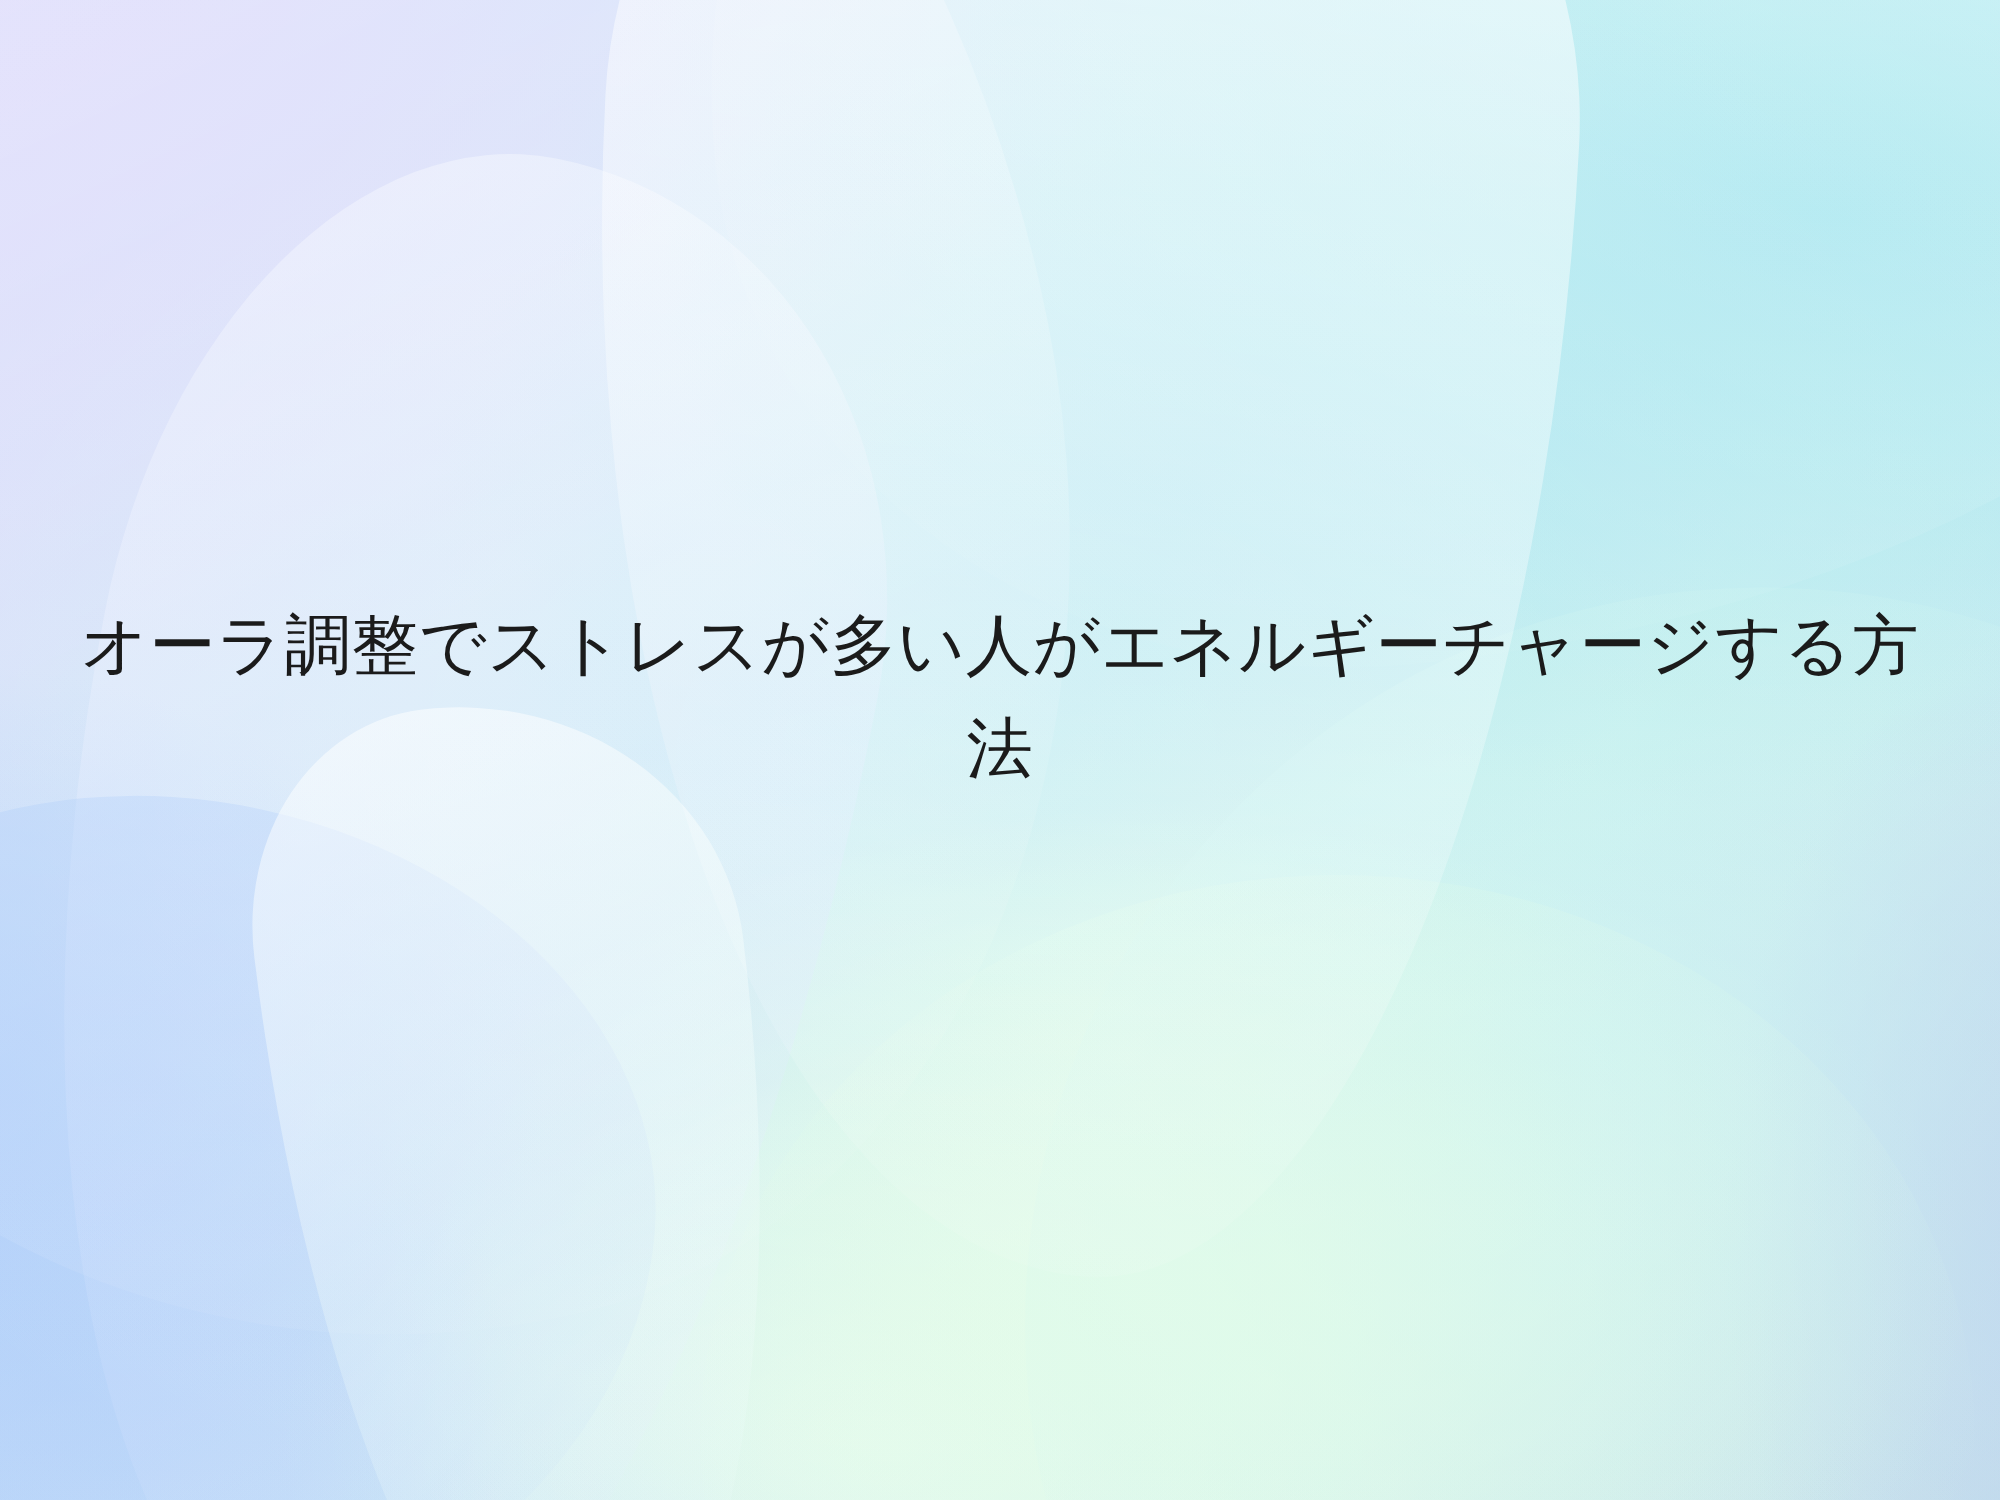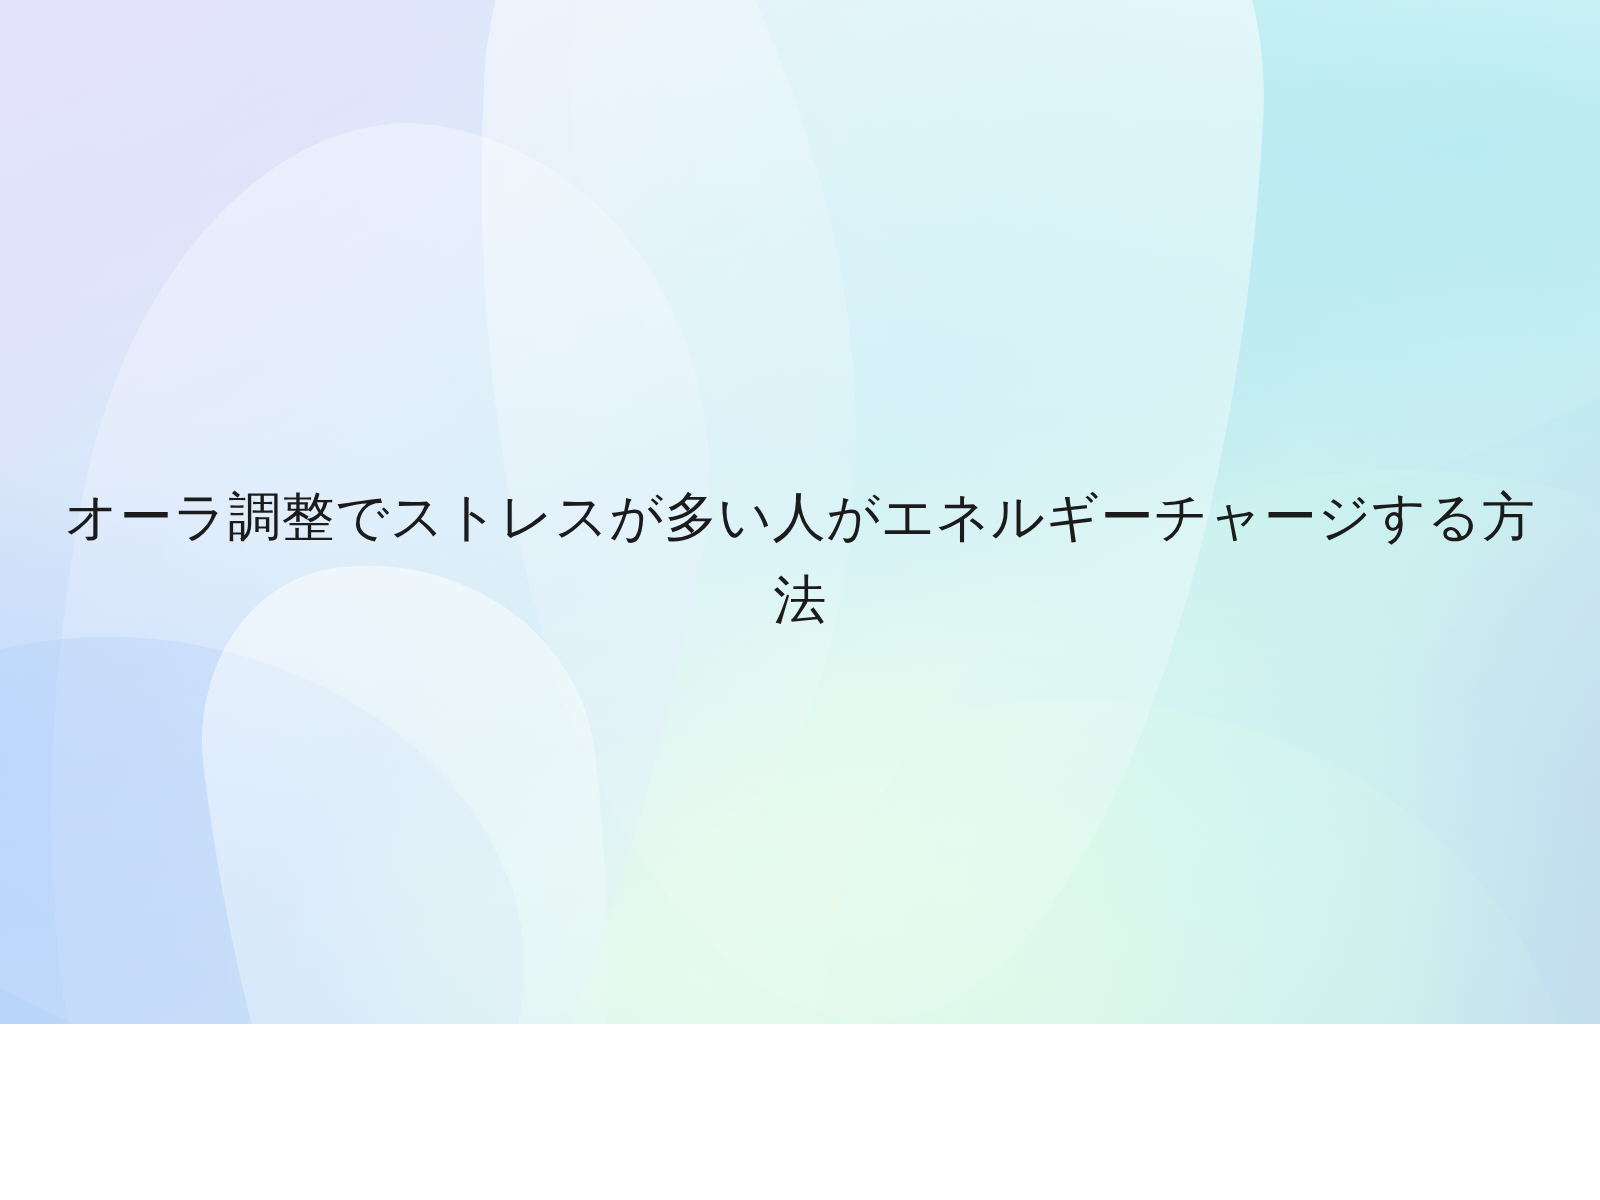--- a/index.html
+++ b/index.html
@@ -7,21 +7,21 @@
     padding: 0;
     width: 1600px;
     height: 1200px;
     overflow: hidden;
     background: #ffffff;
   }
 
   #slide {
     position: relative;
     width: 1600px;
-    height: 1024px;
+    height: 1200px;
     overflow: hidden;
     font-family: "Liberation Sans", "DejaVu Sans", sans-serif;
   }
 
   
 
   .bg-layer {
     position: absolute;
     inset: 0;
     pointer-events: none;

